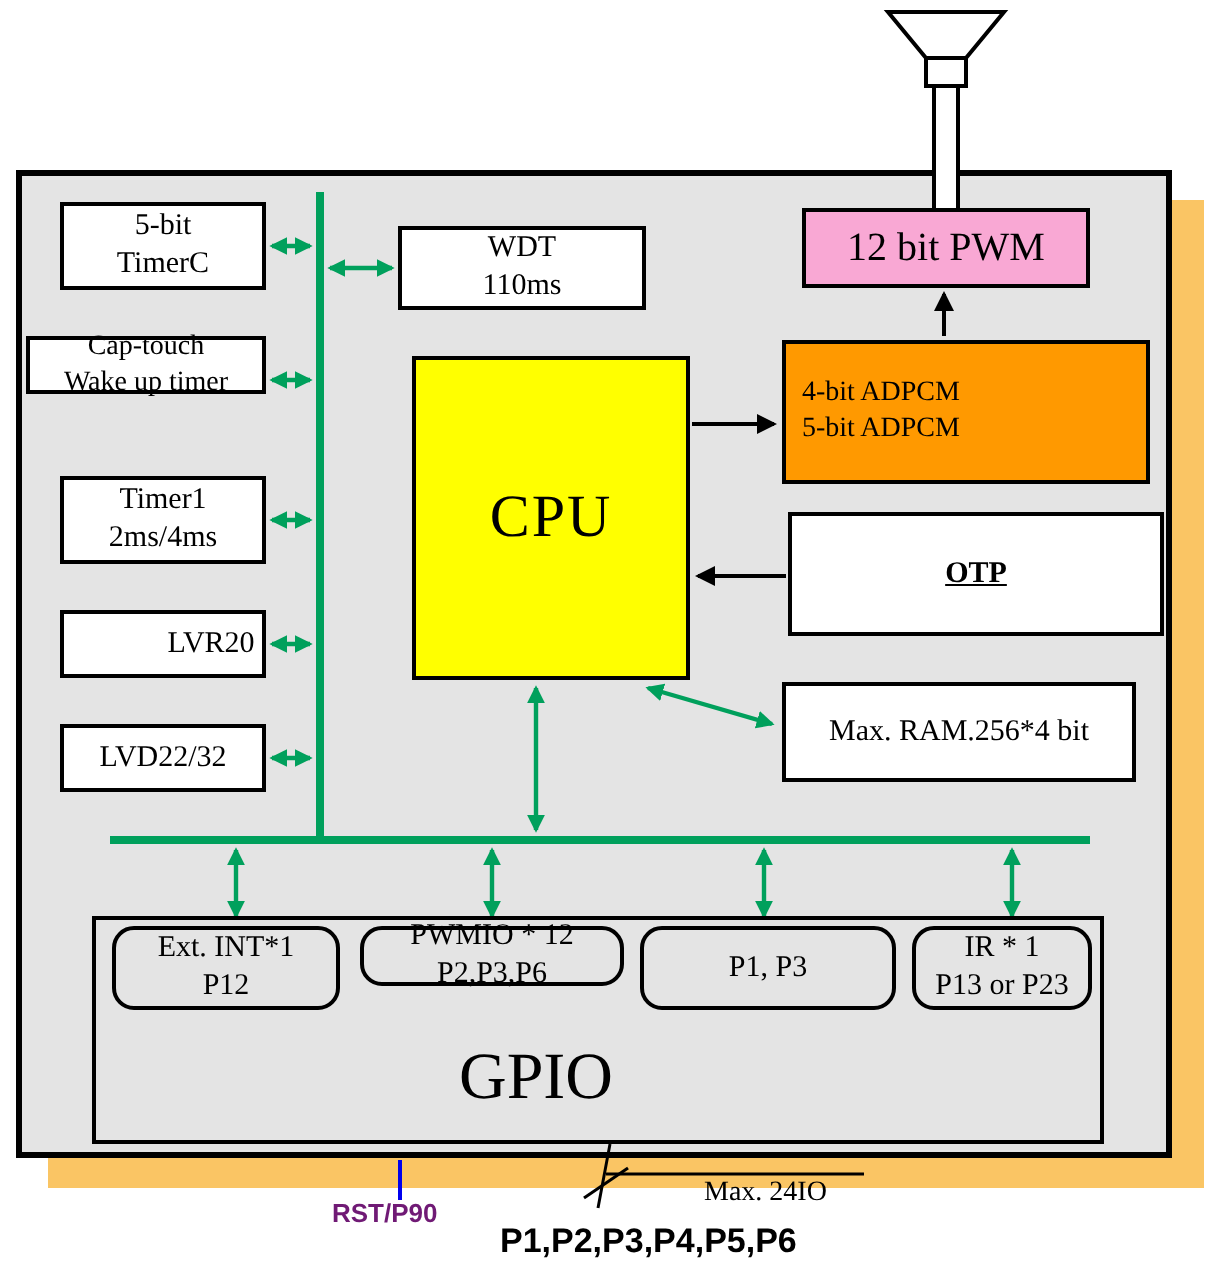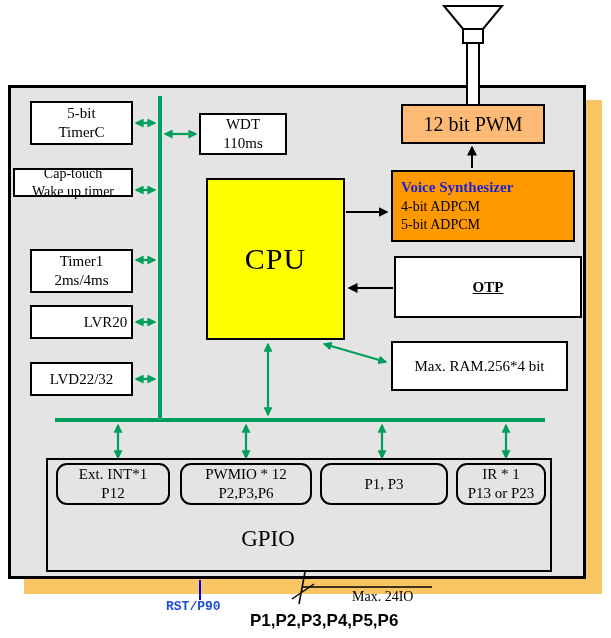--- a/index.html
+++ b/index.html
@@ -19,39 +19,39 @@
   .box{
     position:absolute;background:#fff;border:2px solid #000;box-sizing:border-box;
     display:flex;flex-direction:column;align-items:center;justify-content:center;
     font-size:15px;line-height:1.25;text-align:center;z-index:3;
   }
   .box.gray{background:transparent;border-radius:11px;}
   .cpu{
     background:#FFFF00;font-size:30px;letter-spacing:1px;
   }
   .pwm{
-    background:#fdba74;font-size:20px;
+    background:#f9a8d4;font-size:20px;
   }
   .voice{
     background:#FF9900;align-items:flex-start;padding-left:8px;font-size:14px;
     line-height:1.3;text-align:left;
   }
   .voice .vtitle{color:#2222CC;font-weight:bold;font-size:15px;}
   .otp .otitle{font-weight:bold;}
   .gpio-outer{
     position:absolute;left:46px;top:458px;width:506px;height:114px;
     border:2px solid #000;box-sizing:border-box;z-index:3;background:transparent;
   }
   .gpio-label{
     position:absolute;left:46px;top:508px;width:444px;height:62px;
     display:flex;align-items:center;justify-content:center;
-    font-size:23px;z-index:4;
+    font-size:33px;z-index:4;
   }
   .ann{position:absolute;z-index:3;white-space:nowrap;}
-  .ann-rst{left:166px;top:599px;color:#1d4ed8;font-family:Liberation Mono, monospace;font-weight:bold;font-size:13px;}
+  .ann-rst{left:166px;top:599px;color:#701a75;font-family:Liberation Sans, sans-serif;font-weight:bold;font-size:13px;}
   .ann-ports{left:250px;top:611px;font-family:"Liberation Sans",sans-serif;font-weight:bold;font-size:17px;}
   .ann-maxio{left:352px;top:589px;font-size:14px;}
 </style>
 </head>
 <body>
 
 <div class="shadow"></div>
 <div class="main"></div>
 
 <svg class="overlay" width="611" height="638">
@@ -105,64 +105,63 @@
 </svg>
 
 <div class="box" style="left:30px;top:101px;width:103px;height:44px;">
   <span>5-bit</span>
   <span>TimerC</span>
 </div>
 <div class="box" style="left:13px;top:168px;width:120px;height:29px;font-size:14px;">
   <span>Cap-touch</span>
   <span>Wake up timer</span>
 </div>
-<div class="box" style="left:30px;top:249px;width:103px;height:44px;">
+<div class="box" style="left:30px;top:238px;width:103px;height:44px;">
   <span>Timer1</span>
   <span>2ms/4ms</span>
 </div>
 <div class="box" style="left:30px;top:305px;width:103px;height:34px;padding-left:48px;">
   <span>LVR20</span>
 </div>
 <div class="box" style="left:30px;top:362px;width:103px;height:34px;">
   <span>LVD22/32</span>
 </div>
 
-<div class="box" style="left:199px;top:113px;width:88px;height:42px;">
+<div class="box" style="left:199px;top:113px;width:124px;height:42px;">
   <span>WDT</span>
   <span>110ms</span>
 </div>
 
 <div class="box cpu" style="left:206px;top:178px;width:139px;height:162px;">
   <span>CPU</span>
 </div>
 
 <div class="box pwm" style="left:401px;top:104px;width:144px;height:40px;">
   <span>12 bit PWM</span>
 </div>
 
 <div class="box voice" style="left:391px;top:170px;width:184px;height:72px;">
-  <span class="vtitle">Voice Synthesizer</span>
   <span>4-bit ADPCM</span>
   <span>5-bit ADPCM</span>
 </div>
 
 <div class="box otp" style="left:394px;top:256px;width:188px;height:62px;text-decoration:underline;">
   <span class="otitle">OTP</span>
 </div>
 
 <div class="box" style="left:391px;top:341px;width:177px;height:50px;">
   <span>Max. RAM.256*4 bit</span>
 </div>
 
 <div class="gpio-outer"></div>
 <div class="box gray" style="left:56px;top:463px;width:114px;height:42px;">
   <span>Ext. INT*1</span>
   <span>P12</span>
 </div>
-<div class="box gray" style="left:180px;top:463px;width:132px;height:42px;">
+<div class="box gray" style="left:180px;top:463px;width:132px;height:30px;">
   <span>PWMIO * 12</span>
   <span>P2,P3,P6</span>
 </div>
 <div class="box gray" style="left:320px;top:463px;width:128px;height:42px;">
   <span>P1, P3</span>
 </div>
 <div class="box gray" style="left:456px;top:463px;width:90px;height:42px;">
   <span>IR * 1</span>
   <span>P13 or P23</span>
 </div>

